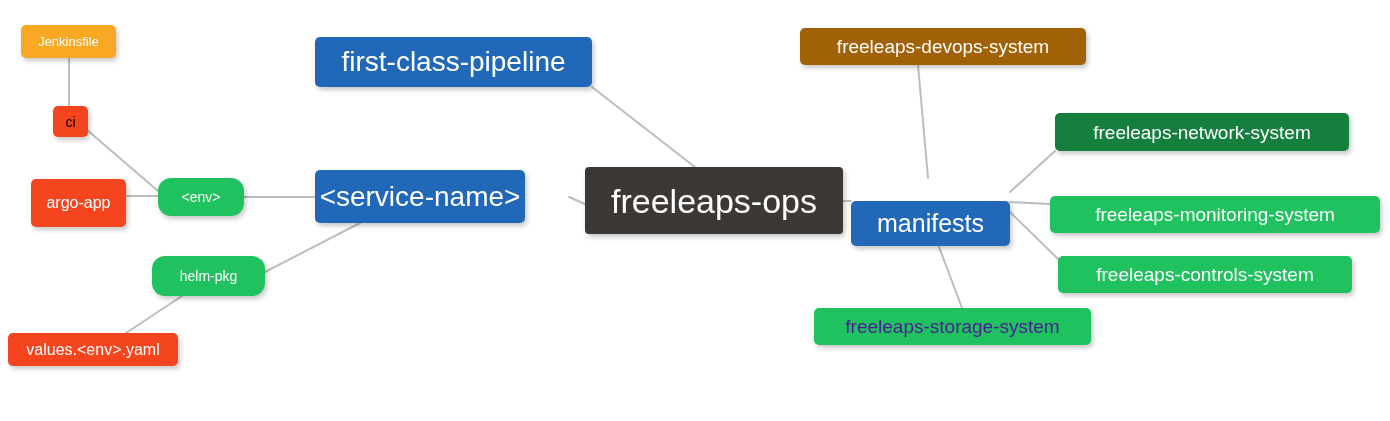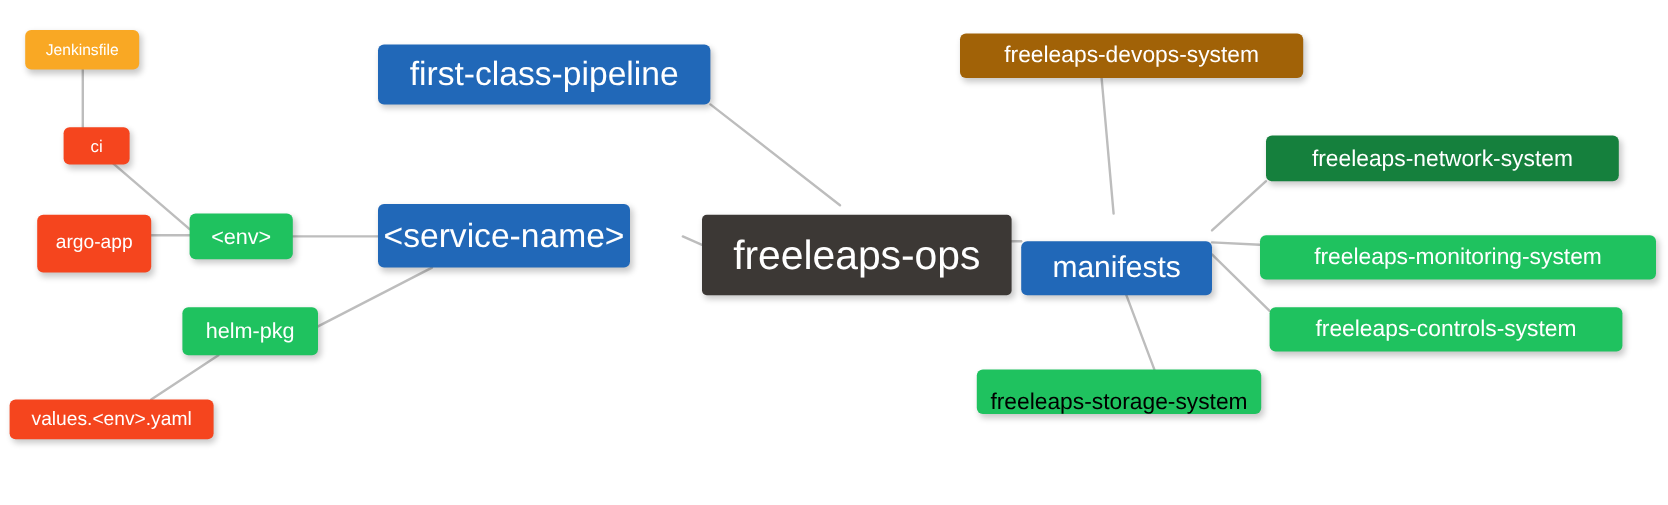--- a/index.html
+++ b/index.html
@@ -58,21 +58,22 @@
     border-radius: 4px;
   }
   .n-l1-big {
     font-size: 28px;
   }
   .n-l1 {
     font-size: 25px;
     margin-top: 23px;
   }
   .n-l2 {
-    font-size: 18px;
+    font-size: 14px;
+    border-radius: 13px;
   }
   .n-l2s {
     font-size: 19px;
   }
   .n-l3 {
     font-size: 16px;
   }
   .n-l4 {
     font-size: 14px;
   }
@@ -96,39 +97,39 @@
       <path class="edge" d="M 69 106 L 69 58" stroke="#bdbdbd"></path>
       <path class="edge" d="M 182 296 L 126 333" stroke="#bdbdbd"></path>
       <path class="edge" d="M 928 178 L 918 65" stroke="#bdbdbd"></path>
       <path class="edge" d="M 1010 192 L 1055 151" stroke="#bdbdbd"></path>
       <path class="edge" d="M 1010 202 L 1050 204" stroke="#bdbdbd"></path>
       <path class="edge" d="M 1010 212 L 1058 259" stroke="#bdbdbd"></path>
       <path class="edge" d="M 930 223 L 962 308" stroke="#bdbdbd"></path>
     </svg>
 
   <div id="node-layer">
-      <div class="node n-root" style="left: 585px; top: 179px; width: 258px; height: 67px; background: rgb(60, 56, 53); color: rgb(255, 255, 255);">
+      <div class="node n-root" style="left: 585px; top: 167px; width: 258px; height: 67px; background: rgb(60, 56, 53); color: rgb(255, 255, 255);">
         <span class="node-label">freeleaps-ops</span>
       </div>
       <div class="node n-l1-big" style="left: 315px; top: 170px; width: 210px; height: 53px; background: rgb(33, 104, 184); color: rgb(255, 255, 255);">
         <span class="node-label">&lt;service-name&gt;</span>
       </div>
       <div class="node n-l1-big" style="left: 315px; top: 37px; width: 277px; height: 50px; background: rgb(33, 104, 184); color: rgb(255, 255, 255);">
         <span class="node-label">first-class-pipeline</span>
       </div>
       <div class="node n-l1" style="left: 851px; top: 178px; width: 159px; height: 45px; background: rgb(33, 104, 184); color: rgb(255, 255, 255);">
         <span class="node-label">manifests</span>
       </div>
       <div class="node n-l2" style="left: 158px; top: 178px; width: 86px; height: 38px; background: rgb(31, 194, 95); color: rgb(255, 255, 255);">
         <span class="node-label">&lt;env&gt;</span>
       </div>
       <div class="node n-l2" style="left: 152px; top: 256px; width: 113px; height: 40px; background: rgb(31, 194, 95); color: rgb(255, 255, 255);">
         <span class="node-label">helm-pkg</span>
       </div>
-      <div class="node n-l4" style="left: 53px; top: 106px; width: 55px; height: 31px; background: rgb(245, 69, 30); color: #ffffff;">
+      <div class="node n-l4" style="left: 53px; top: 106px; width: 35px; height: 31px; background: rgb(245, 69, 30); color: #000000;">
         <span class="node-label">ci</span>
       </div>
       <div class="node n-l3" style="left: 31px; top: 179px; width: 95px; height: 48px; background: rgb(245, 69, 30); color: rgb(255, 255, 255);">
         <span class="node-label">argo-app</span>
       </div>
       <div class="node n-tiny" style="left: 21px; top: 25px; width: 95px; height: 33px; background: rgb(249, 168, 36); color: rgb(255, 255, 255);">
         <span class="node-label">Jenkinsfile</span>
       </div>
       <div class="node n-l3" style="left: 8px; top: 333px; width: 170px; height: 33px; background: rgb(245, 69, 30); color: rgb(255, 255, 255);">
         <span class="node-label">values.&lt;env&gt;.yaml</span>
@@ -138,18 +139,18 @@
       </div>
       <div class="node n-l2s" style="left: 1055px; top: 113px; width: 294px; height: 38px; background: #15803d; color: rgb(255, 255, 255);">
         <span class="node-label">freeleaps-network-system</span>
       </div>
       <div class="node n-l2s" style="left: 1050px; top: 186px; width: 330px; height: 37px; background: rgb(31, 194, 95); color: rgb(255, 255, 255); margin-top: 10px;">
         <span class="node-label">freeleaps-monitoring-system</span>
       </div>
       <div class="node n-l2s" style="left: 1058px; top: 256px; width: 294px; height: 37px; background: rgb(31, 194, 95); color: rgb(255, 255, 255);">
         <span class="node-label">freeleaps-controls-system</span>
       </div>
-      <div class="node n-l2s" style="left: 814px; top: 308px; width: 237px; height: 37px; background: rgb(31, 194, 95); color: #000000; align-items: flex-end;">
+      <div class="node n-l2s" style="left: 814px; top: 308px; width: 277px; height: 37px; background: rgb(31, 194, 95); color: #4c1d95;">
         <span class="node-label">freeleaps-storage-system</span>
       </div>
     </div>
 
 </div>
 
 </body></html>

